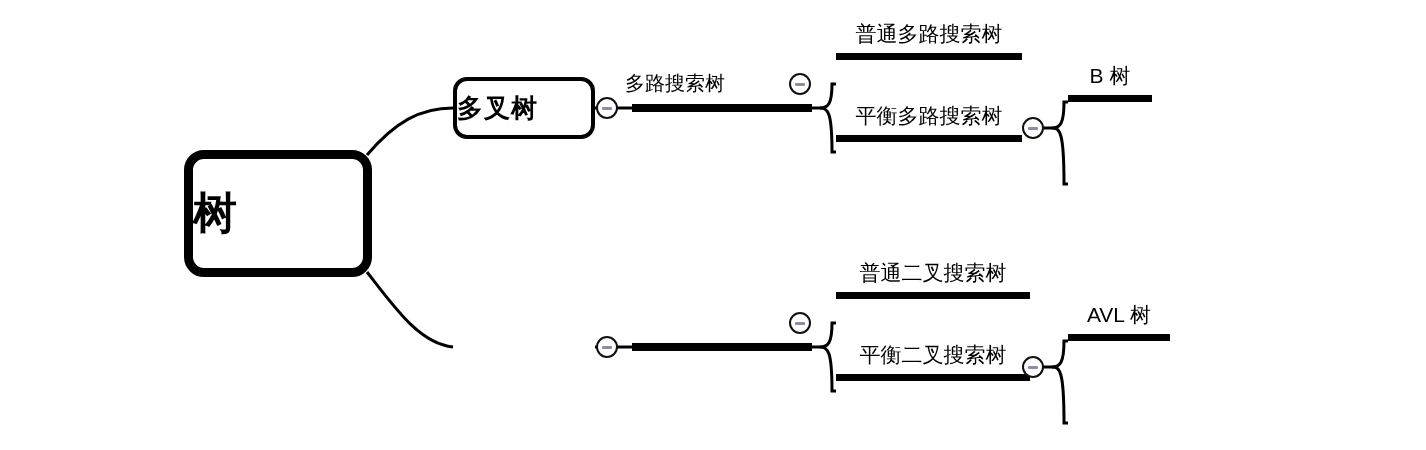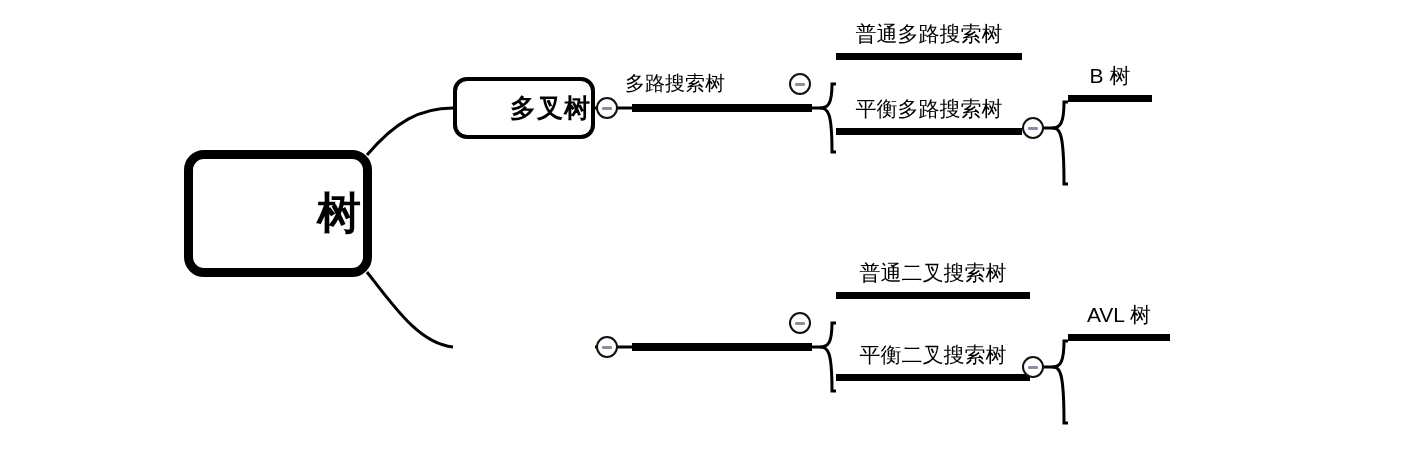--- a/index.html
+++ b/index.html
@@ -28,21 +28,21 @@
 
   
   .node-box {
     position: absolute;
     box-sizing: border-box;
     background: #ffffff;
     border: 4px solid #000000;
     border-radius: 14px;
     display: flex;
     align-items: center;
-    justify-content: flex-end;
+    justify-content: flex-start;
     color: #000000;
     white-space: nowrap;
   }
   .node-box.root {
     border-width: 9px;
     border-radius: 20px;
     font-size: 44px;
     font-weight: 700;
     letter-spacing: 2px;
   }
@@ -144,21 +144,21 @@
   <div style="position:absolute; left:632px; top:104px; width:180px; height:8px; background:#000;"></div>
 
   <div class="toggle" style="left:789px; top:73px;">
     <span class="minus"></span>
   </div>
 
   <div class="bar-node" style="left:836px; top:24px; width:186px; height:36px;">
     <span>普通多路搜索树</span>
   </div>
 
-  <div class="bar-node" style="left:836px; top:99px; width:186px; height:36px;">
+  <div class="bar-node" style="left:836px; top:106px; width:186px; height:36px;">
     <span>平衡多路搜索树</span>
   </div>
 
   <div class="toggle" style="left:1022px; top:117px;">
     <span class="minus"></span>
   </div>
 
   <div class="bar-node" style="left:1068px; top:74px; width:84px; height:28px;">
     <span>B 树</span>
   </div>

